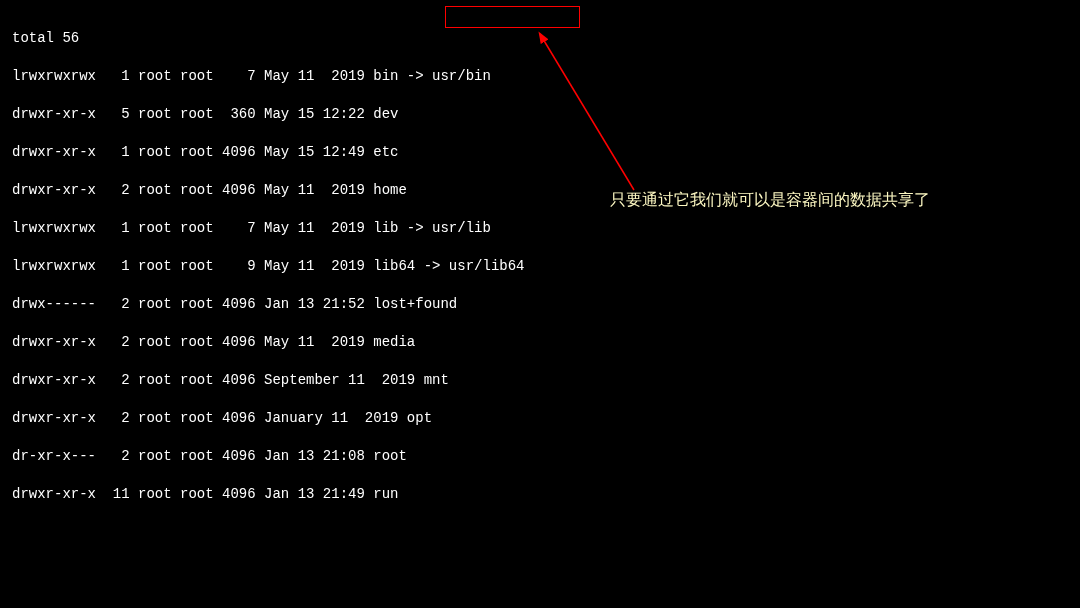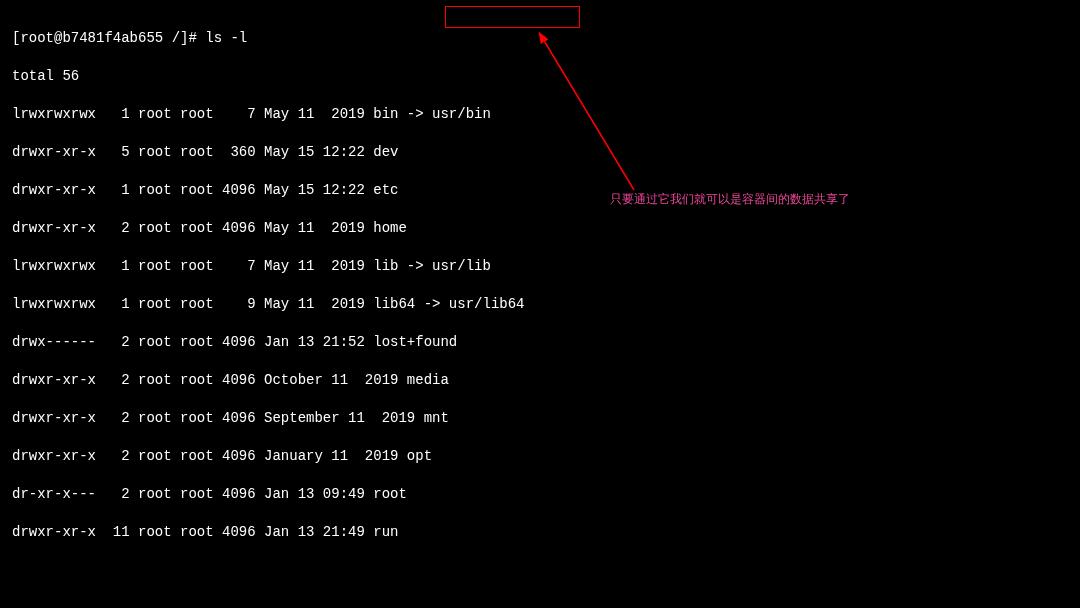--- a/index.html
+++ b/index.html
@@ -28,53 +28,52 @@
       border: 1px solid #ff0000;
       background: transparent;
       width: 135px;
       height: 22px;
       left: 445px;
       top: 6px;
       z-index: 10;
     }
     .annotation {
       position: absolute;
-      color: #ec4899;
+      color: #fef9c3;
       font-family: "Microsoft YaHei", sans-serif;
-      font-size: 12px;
+      font-size: 16px;
       left: 610px;
       top: 190px;
     }
     .arrow-svg {
       position: absolute;
       left: 534px;
       top: 28px;
       z-index: 5;
     }
     .line {
       display: block;
     }
   </style>
 </head>
 <body>
 
 <div class="terminal">
-<span class="line">[root@b7481f4ab655 /]# ls -l</span>
 <span class="line">total 56</span>
 <span class="line">lrwxrwxrwx   1 root root    7 May 11  2019 bin -&gt; usr/bin</span>
 <span class="line">drwxr-xr-x   5 root root  360 May 15 12:22 dev</span>
-<span class="line">drwxr-xr-x   1 root root 4096 May 15 12:22 etc</span>
+<span class="line">drwxr-xr-x   1 root root 4096 May 15 12:49 etc</span>
 <span class="line">drwxr-xr-x   2 root root 4096 May 11  2019 home</span>
 <span class="line">lrwxrwxrwx   1 root root    7 May 11  2019 lib -&gt; usr/lib</span>
 <span class="line">lrwxrwxrwx   1 root root    9 May 11  2019 lib64 -&gt; usr/lib64</span>
 <span class="line">drwx------   2 root root 4096 Jan 13 21:52 lost+found</span>
-<span class="line">drwxr-xr-x   2 root root 4096 October 11  2019 media</span>
+<span class="line">drwxr-xr-x   2 root root 4096 May 11  2019 media</span>
 <span class="line">drwxr-xr-x   2 root root 4096 September 11  2019 mnt</span>
 <span class="line">drwxr-xr-x   2 root root 4096 January 11  2019 opt</span>
-<span class="line">dr-xr-x---   2 root root 4096 Jan 13 09:49 root</span>
+<span class="line">dr-xr-x---   2 root root 4096 Jan 13 21:08 root</span>
 <span class="line">drwxr-xr-x  11 root root 4096 Jan 13 21:49 run</span>
 
 
 
 
 
 
 
 
 

